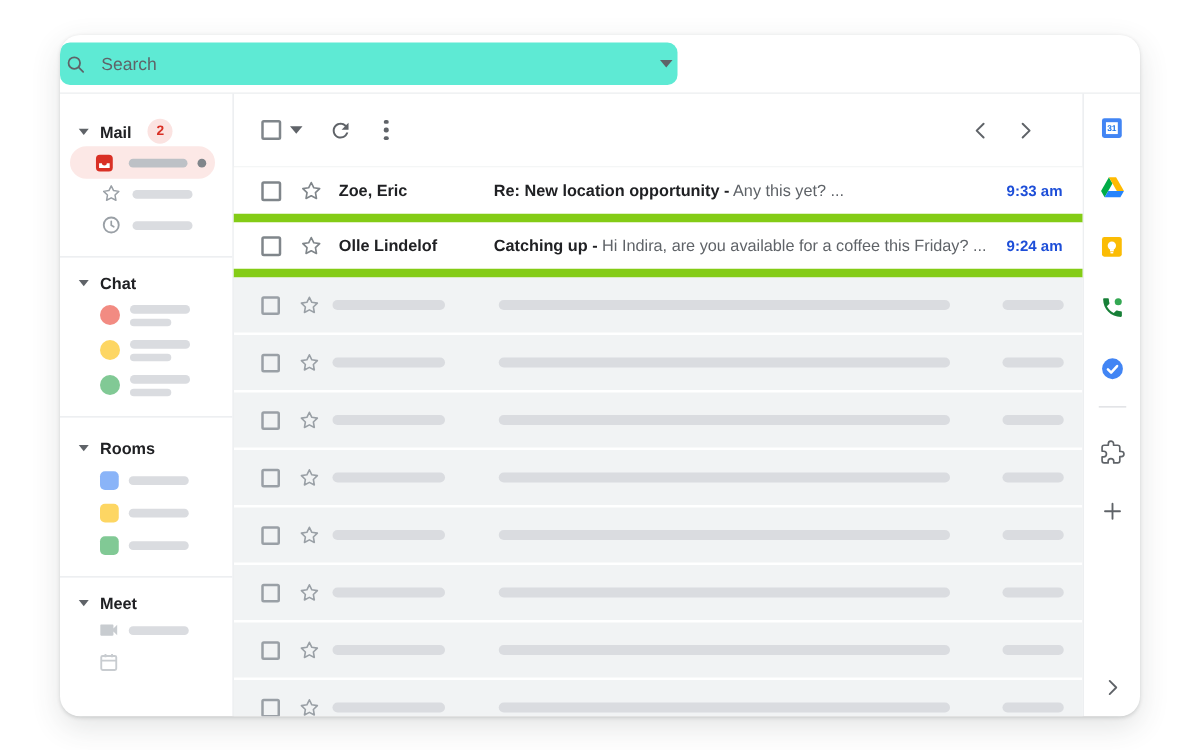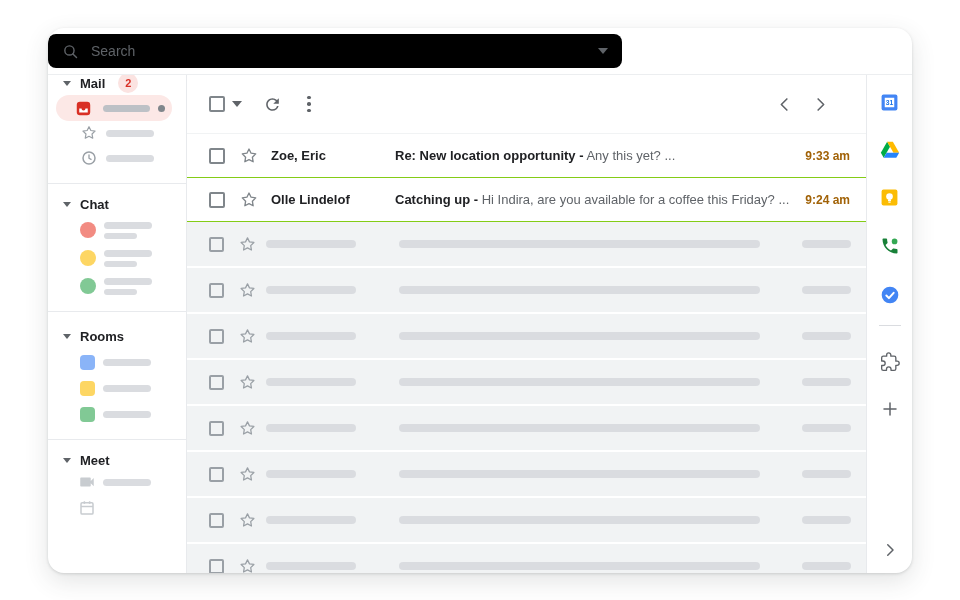--- a/index.html
+++ b/index.html
@@ -3,21 +3,21 @@
 <meta charset="utf-8">
 <style>
   * { margin:0; padding:0; box-sizing:border-box; }
   html,body { width:960px; height:600px; background:#fff; font-family:"Liberation Sans",sans-serif; overflow:hidden; }
   .card { position:absolute; left:48px; top:28px; width:864px; height:545px; background:#fff; border-radius:16px;
           box-shadow:0 1px 3px rgba(60,64,67,.18), 0 8px 24px rgba(60,64,67,.14); overflow:hidden; display:flex; flex-direction:column; }
   
   .header { height:47px; flex:0 0 47px; display:flex; align-items:center; border-bottom:1px solid #eceef0; }
   .logo { width:138px; display:flex; align-items:center; padding-left:29px; gap:9px; }
   .logo-text { font-size:17px; color:#5f6368; letter-spacing:.2px; }
-  .search { width:574px; height:34px; background:#000000; border-radius:8px; display:flex; align-items:center; padding:0 14px; }
+  .search { width:494px; height:34px; background:#5eead4; border-radius:8px; display:flex; align-items:center; padding:0 4px; }
   .search-text { font-size:14px; color:#5f6368; margin-left:12px; flex:1; }
   .caret { width:0; height:0; border-left:5px solid transparent; border-right:5px solid transparent; border-top:6px solid #5f6368; }
   .account { margin-left:auto; margin-right:22px; height:35px; background:#fff; border-radius:18px;
              box-shadow:0 1px 3px rgba(60,64,67,.3); display:flex; align-items:center; padding:0 5px 0 14px; gap:8px; }
   .brand { font-size:15px; font-weight:700; color:#121212; letter-spacing:-.2px; }
   .avatar { width:27px; height:27px; border-radius:50%; overflow:hidden; display:block; }
   
   .bodyrow { flex:1; display:flex; min-height:0; }
   .sidebar { width:138px; flex:0 0 138px; overflow:hidden; }
   .main { flex:1; border-left:1px solid #e8eaed; border-right:1px solid #e8eaed; min-width:0; display:flex; flex-direction:column; }
@@ -50,27 +50,27 @@
   
   .toolbar { height:59px; flex:0 0 59px; display:flex; align-items:center; padding:0 22px; border-bottom:1px solid #f1f3f4; }
   .cbx { width:16px; height:16px; border:2px solid #80868b; border-radius:2px; background:#fff; }
   .tb-caret { margin-left:7px; }
   .refresh { margin-left:21px; display:flex; }
   .kebab { margin-left:23px; display:flex; flex-direction:column; gap:3px; padding:2px; }
   .kebab i { width:3.5px; height:3.5px; border-radius:50%; background:#5f6368; }
   .pg { display:flex; margin-left:auto; gap:17px; padding-right:14px; }
   
   .rows { flex:1; min-height:0; }
-  .email-row { display:flex; align-items:center; height:44px; padding:0 16px 0 22px; border-bottom:1px solid #84cc16; background:#fff; }
+  .email-row { display:flex; align-items:center; height:44px; padding:0 16px 0 22px; border-bottom:7px solid #84cc16; background:#fff; }
   .email-row .star { margin-left:14px; display:flex; }
   .sender { margin-left:12px; width:124px; font-size:13px; font-weight:700; color:#202124; white-space:nowrap; overflow:hidden; }
   .subjwrap { flex:1; min-width:0; font-size:13px; white-space:nowrap; overflow:hidden; }
   .subj { font-weight:700; color:#202124; }
   .snip { color:#5f6368; }
-  .time { margin-left:10px; font-size:12px; font-weight:700; color:#a16207; white-space:nowrap; }
+  .time { margin-left:10px; font-size:12px; font-weight:700; color:#1d4ed8; white-space:nowrap; }
   .ph-row { display:flex; align-items:center; height:44px; padding-left:22px; background:#f1f3f4; margin-bottom:2px; }
   .ph-cbx { width:15px; height:15px; border:2px solid #9aa0a6; border-radius:2px; flex:0 0 15px; }
   .ph-star { margin-left:14px; display:flex; }
   .ph-b1 { margin-left:9px; width:90px; height:8px; }
   .ph-b2 { margin-left:43px; width:361px; height:8px; }
   .ph-b3 { margin-left:auto; margin-right:15px; width:49px; height:8px; }
   
   .rail-icon { display:flex; }
   .rail-icon.first { margin-top:18px; }
   .rail-icon.gap { margin-top:29px; }
@@ -95,21 +95,21 @@
       </span>
       <span class="search-text">Search</span>
       <span class="caret"></span>
     </div>
   </div>
 
   <div class="bodyrow">
 
     <div class="sidebar">
 
-      <div class="sec-head" style="">
+      <div class="sec-head" style="margin-top:22px">
         <span class="head-caret"></span>
         <span class="sec-label">Mail</span>
         <span class="badge">2</span>
       </div>
 
       <div class="sel-pill">
         <span style="display:flex">
           <svg width="17" height="17" viewBox="0 0 24 24">
             <rect x="2.5" y="2.5" width="19" height="19" rx="4.5" fill="#d93025"></rect>
             <path fill="#fff" d="M6 12h3.2a2.8 2.8 0 0 0 5.6 0H18v5.6H6z"></path>

